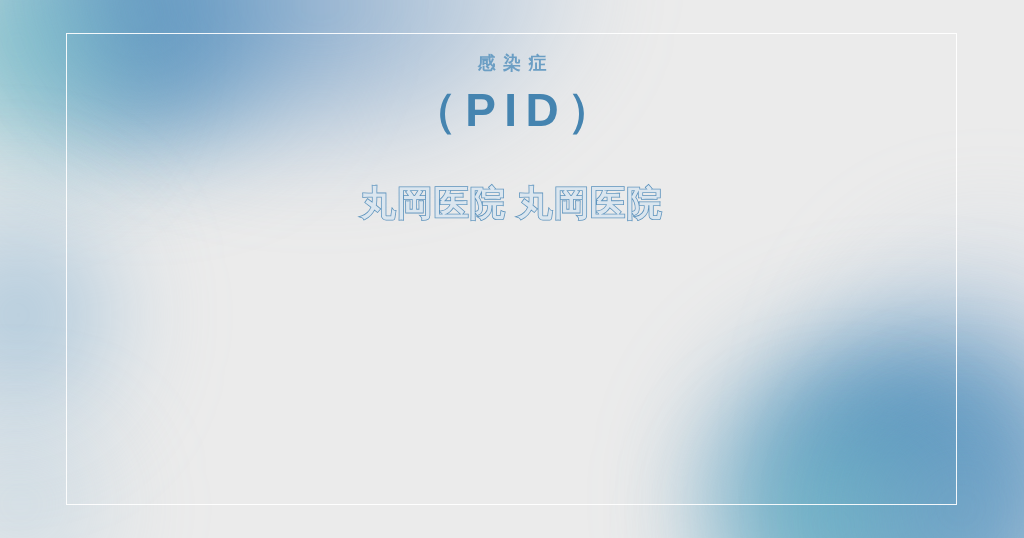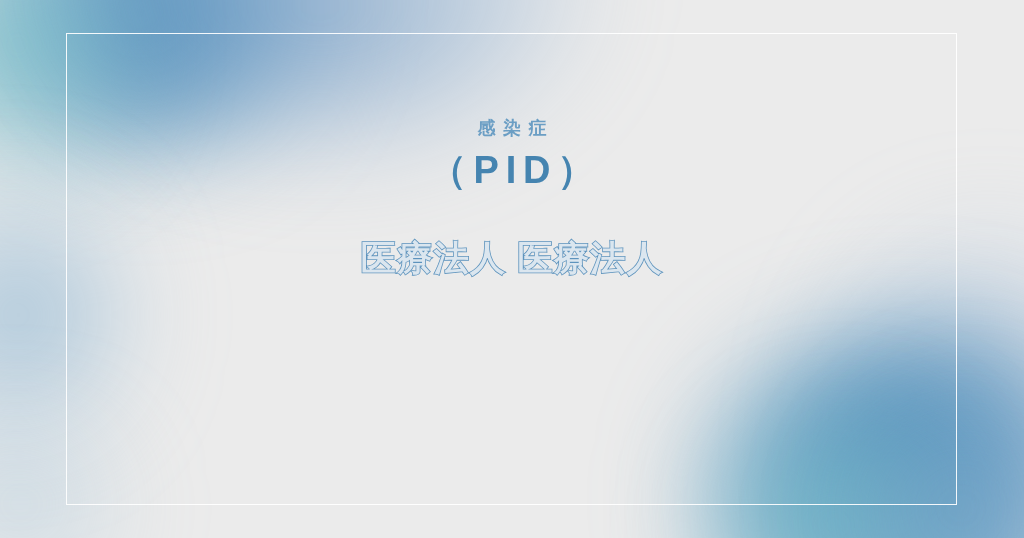--- a/index.html
+++ b/index.html
@@ -160,42 +160,42 @@
     position: absolute;
     inset: 0;
     display: flex;
     flex-direction: column;
     align-items: center;
     justify-content: flex-start;
     text-align: center;
   }
 
   .eyebrow {
-    margin-top: 118px;
+    margin-top: 53px;
     font-size: 18px;
     font-weight: 600;
     letter-spacing: 0.42em;
     text-indent: 0.42em;
     color: #6b9ec4;
     line-height: 1.2;
   }
 
   .title-main {
     margin-top: 48px;
     font-size: 42px;
     font-weight: 700;
     letter-spacing: 0.24em;
     text-indent: 0.24em;
     color: #4584b0;
     line-height: 1.22;
   }
 
   .title-sub {
     margin-top: 8px;
-    font-size: 38px;
+    font-size: 46px;
     font-weight: 700;
     letter-spacing: 0.18em;
     text-indent: 0.18em;
     color: #4584b0;
     line-height: 1.2;
   }
 
   .org {
     margin-top: 44px;
     font-size: 35px;
@@ -225,16 +225,16 @@
   </div>
 
   <div class="frame"></div>
 
   <div class="content">
     <div class="eyebrow">感染症</div>
 
 
     <div class="title-sub">（PID）</div>
 
-    <div class="org">医療法人 医療法人</div>
+    <div class="org">丸岡医院 丸岡医院</div>
   </div>
 
 </div>
 
 </body></html>

